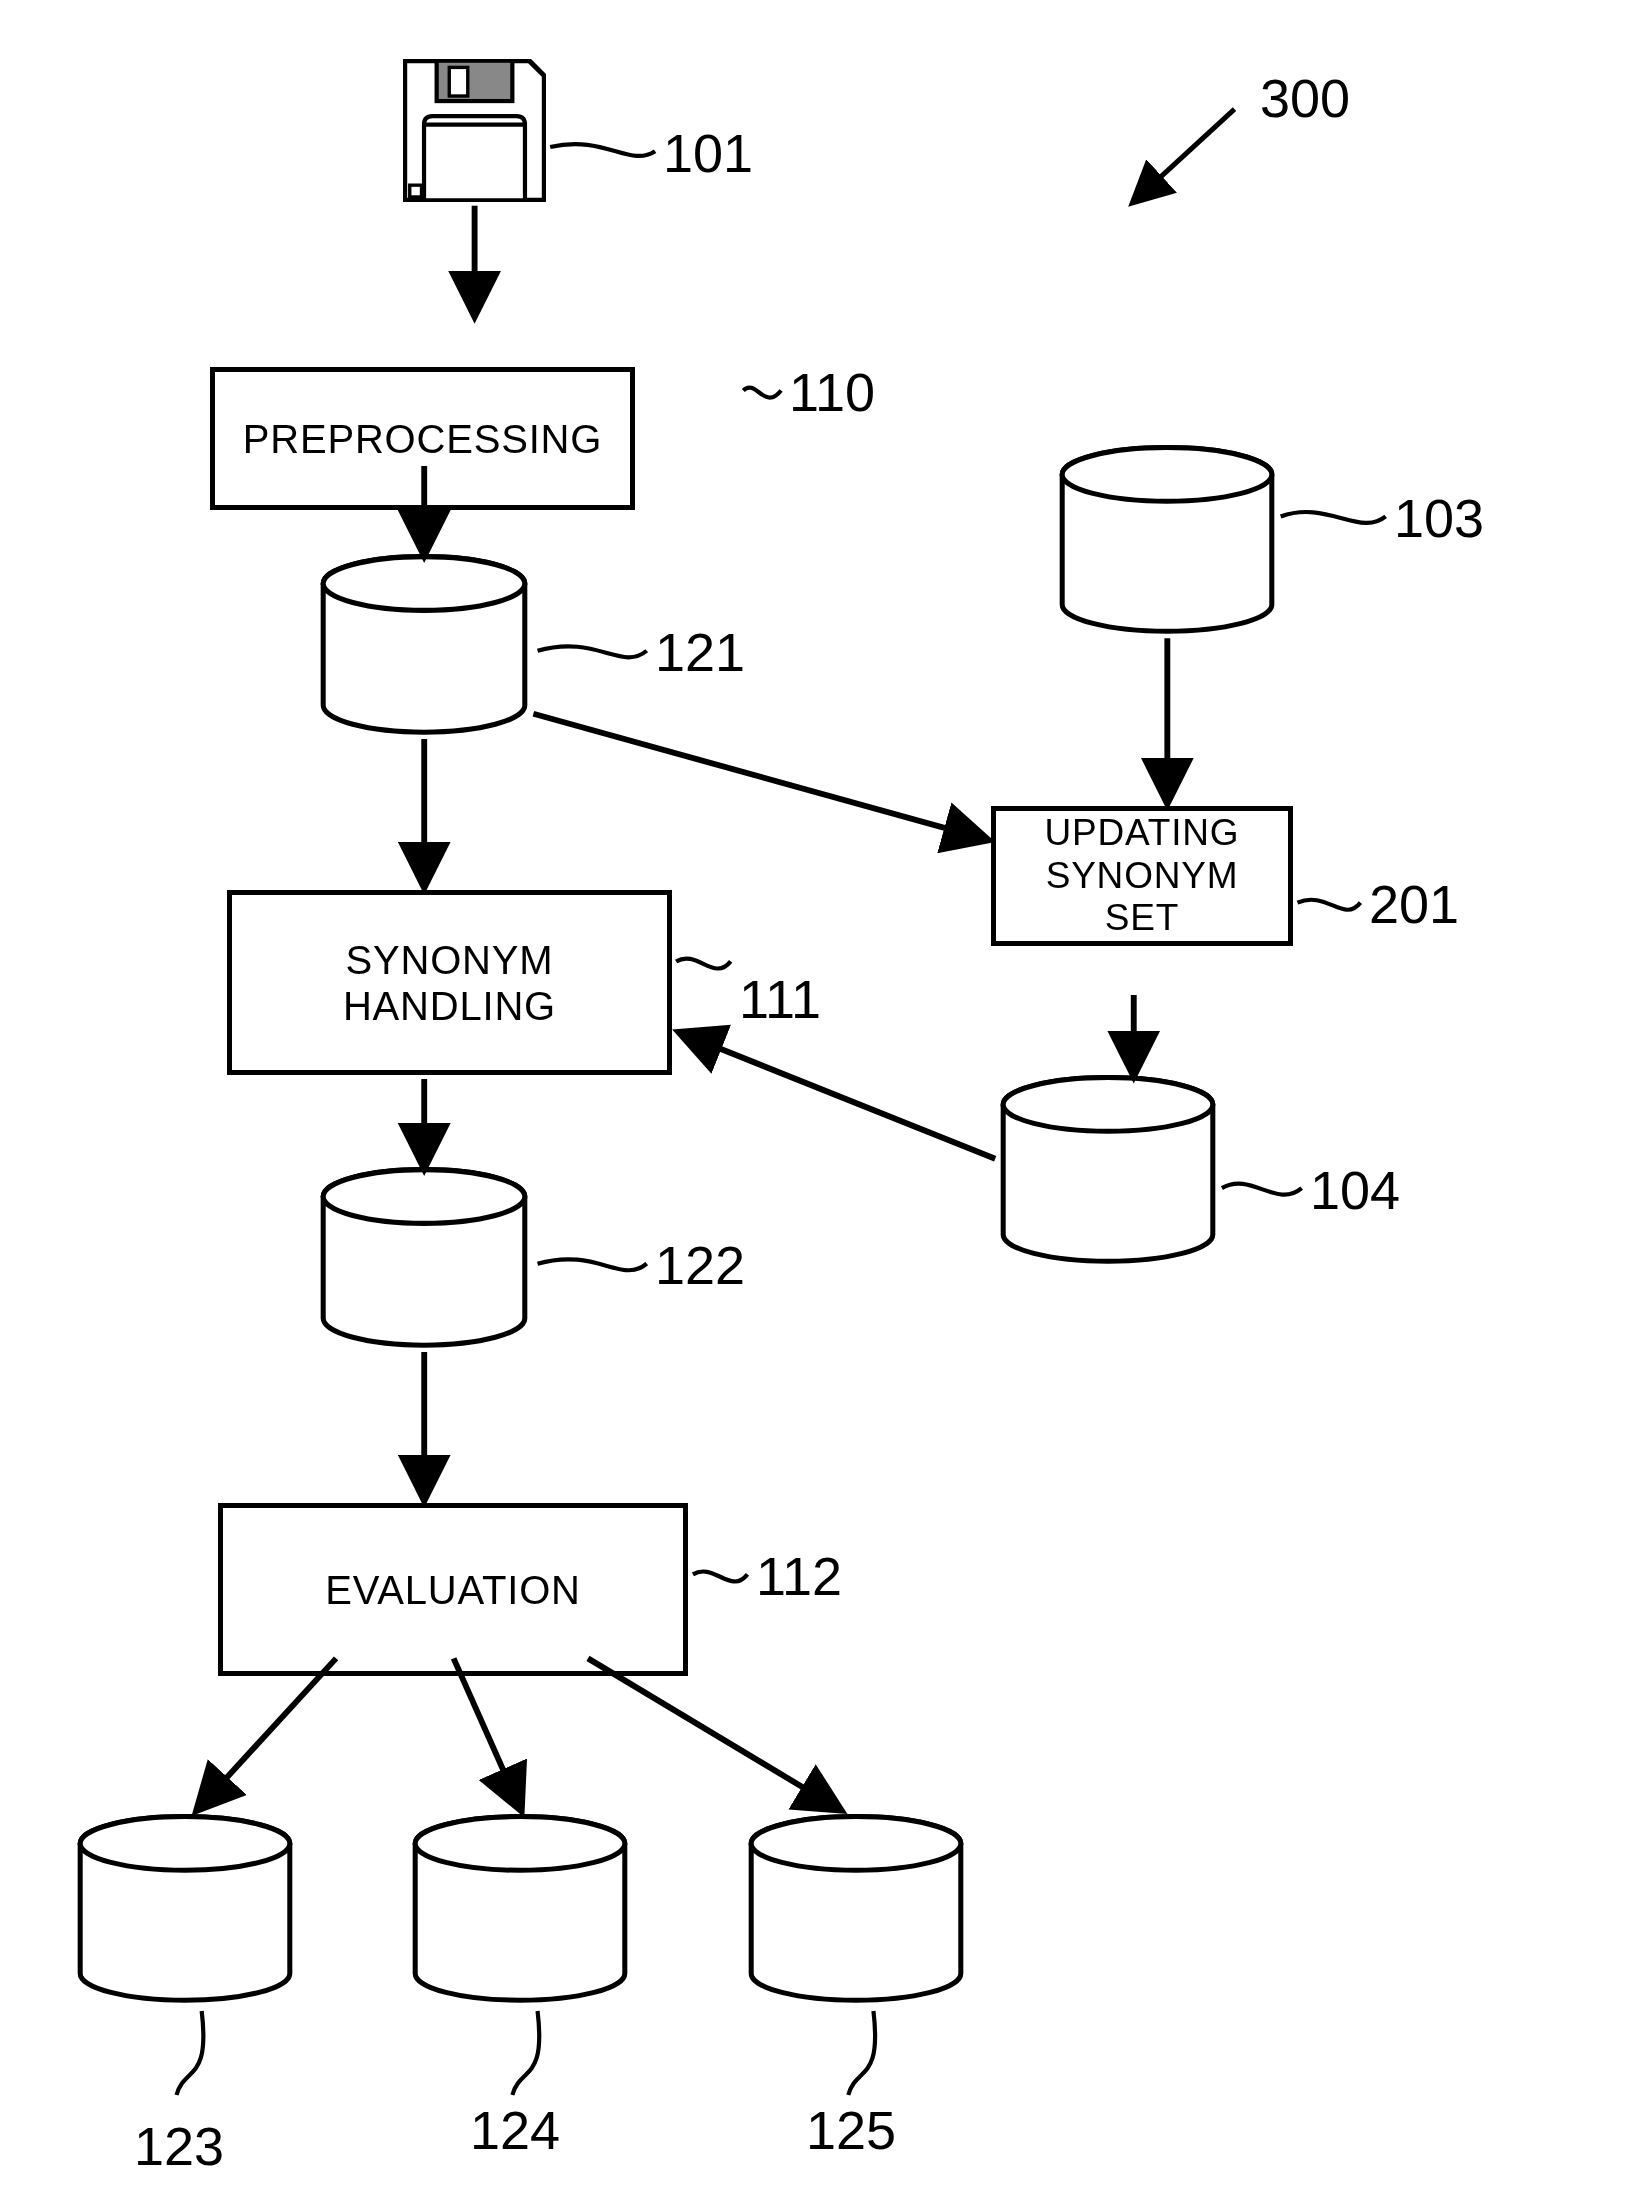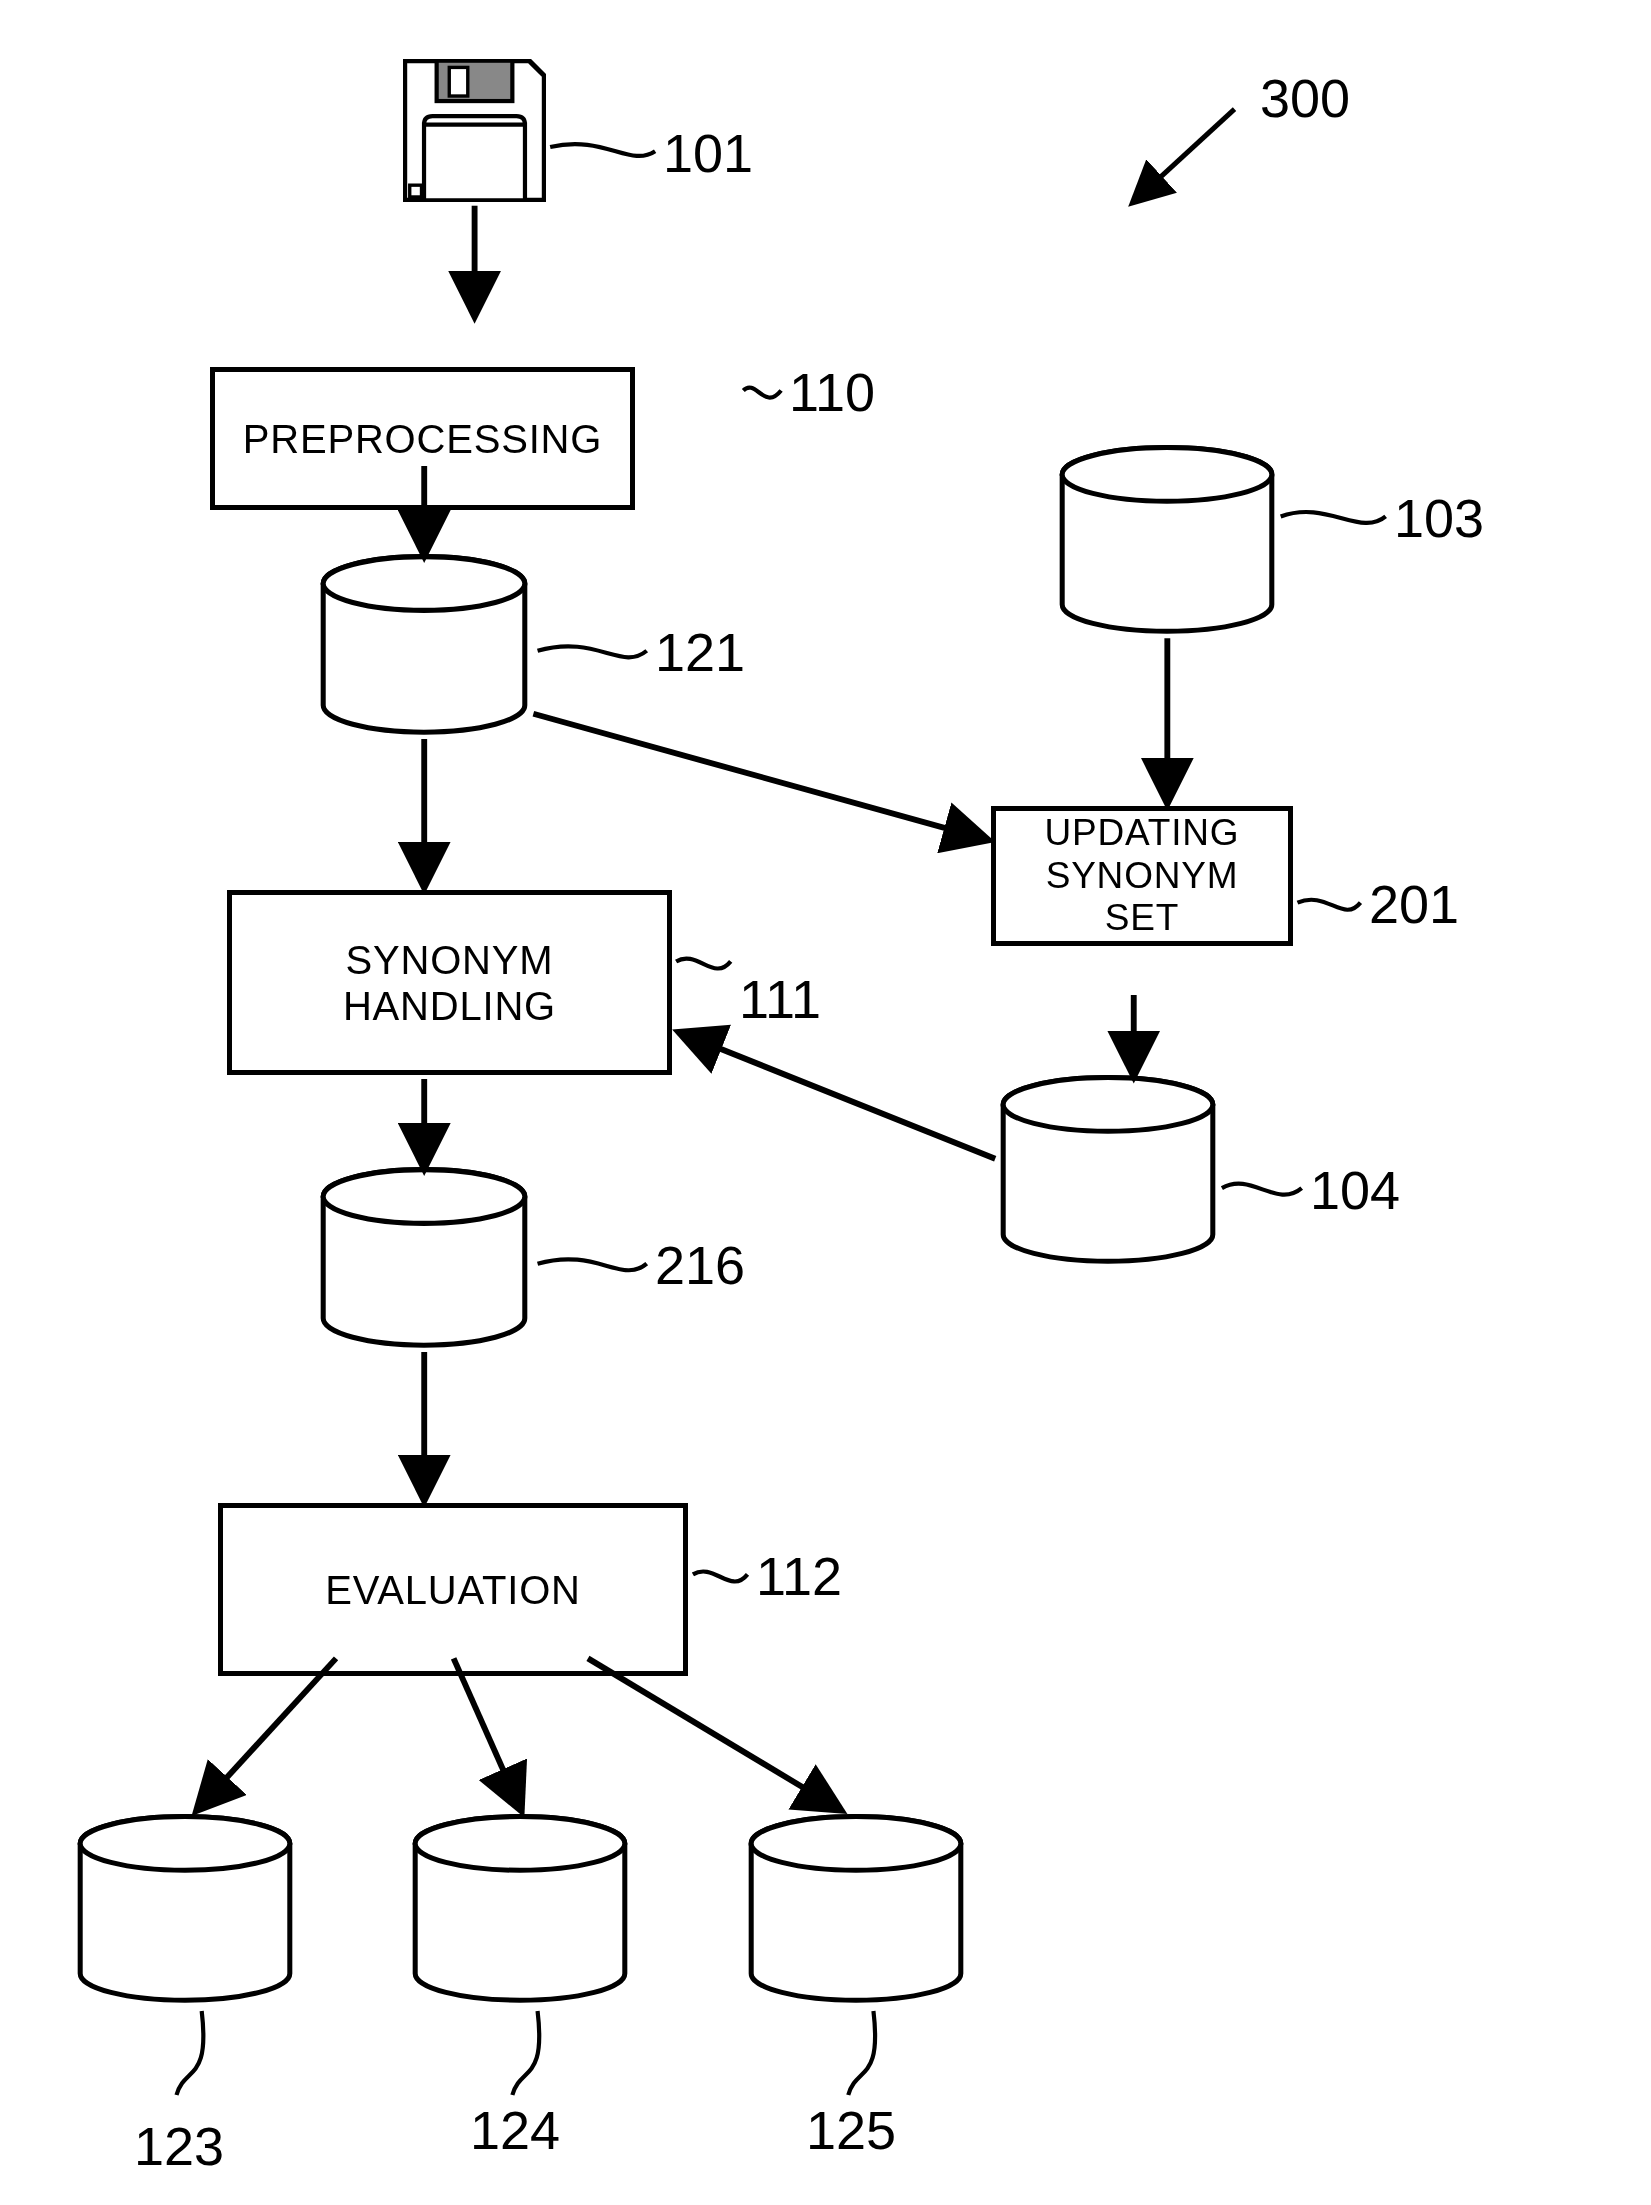--- a/index.html
+++ b/index.html
@@ -141,21 +141,21 @@
       <path d="M5 35 V190 A125 32 0 0 0 255 190 V35" fill="#fff" stroke="#000" stroke-width="6"></path>
       <ellipse cx="130" cy="35" rx="125" ry="32" fill="#fff" stroke="#000" stroke-width="6"></ellipse>
     </svg>
   </div>
 
   <div class="label" style="left:1260px; top:67px;">300</div>
   <div class="label" style="left:663px; top:122px;">101</div>
   <div class="label" style="left:789px; top:361px;">110</div>
   <div class="label" style="left:655px; top:621px;">121</div>
   <div class="label" style="left:739px; top:932px;margin-top:36px;">111</div>
-  <div class="label" style="left:655px; top:1234px;">216</div>
+  <div class="label" style="left:655px; top:1234px;">122</div>
   <div class="label" style="left:756px; top:1545px;">112</div>
   <div class="label" style="left:134px; top:2099px;margin-top:16px;">123</div>
   <div class="label" style="left:470px; top:2099px;">124</div>
   <div class="label" style="left:806px; top:2099px;">125</div>
   <div class="label" style="left:1394px; top:487px;">103</div>
   <div class="label" style="left:1369px; top:873px;">201</div>
   <div class="label" style="left:1310px; top:1159px;">104</div>
 
   <svg class="overlay" viewBox="0 0 1967 2626" width="1652" height="2205">
     <defs>

